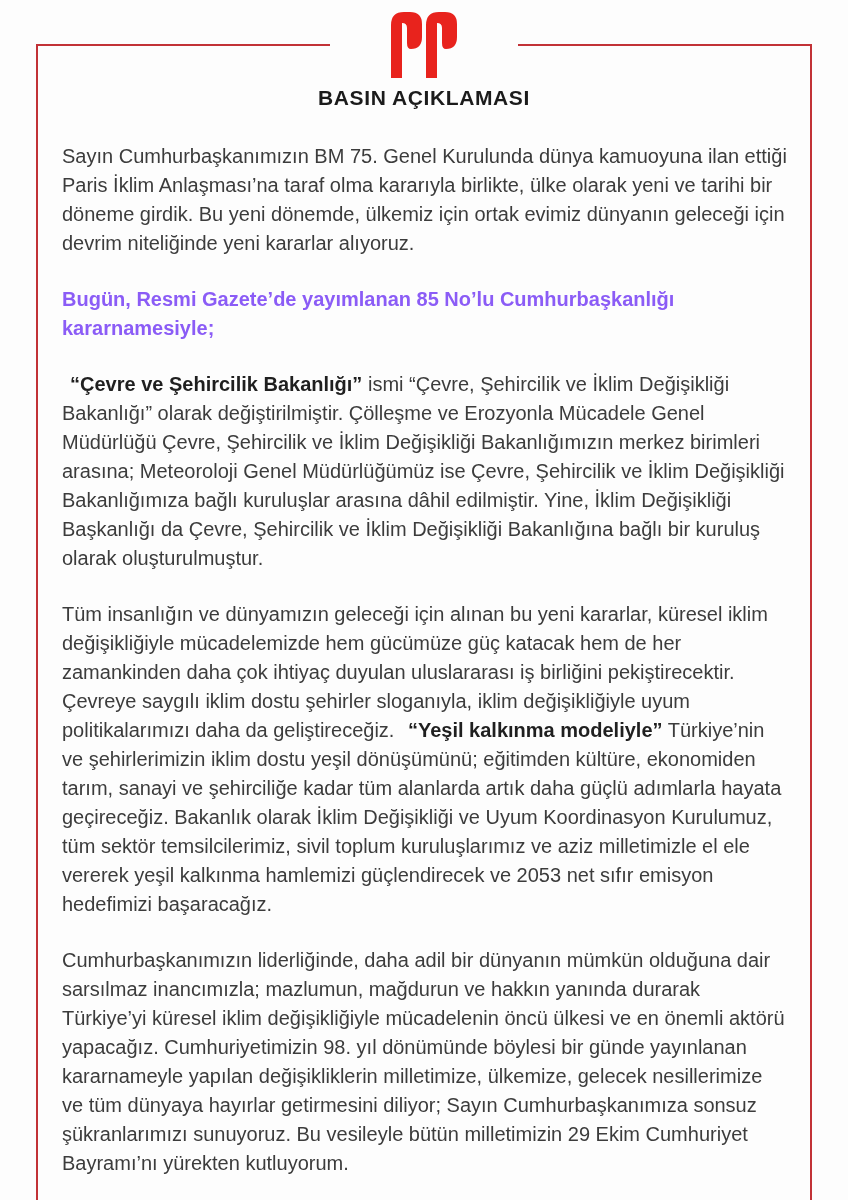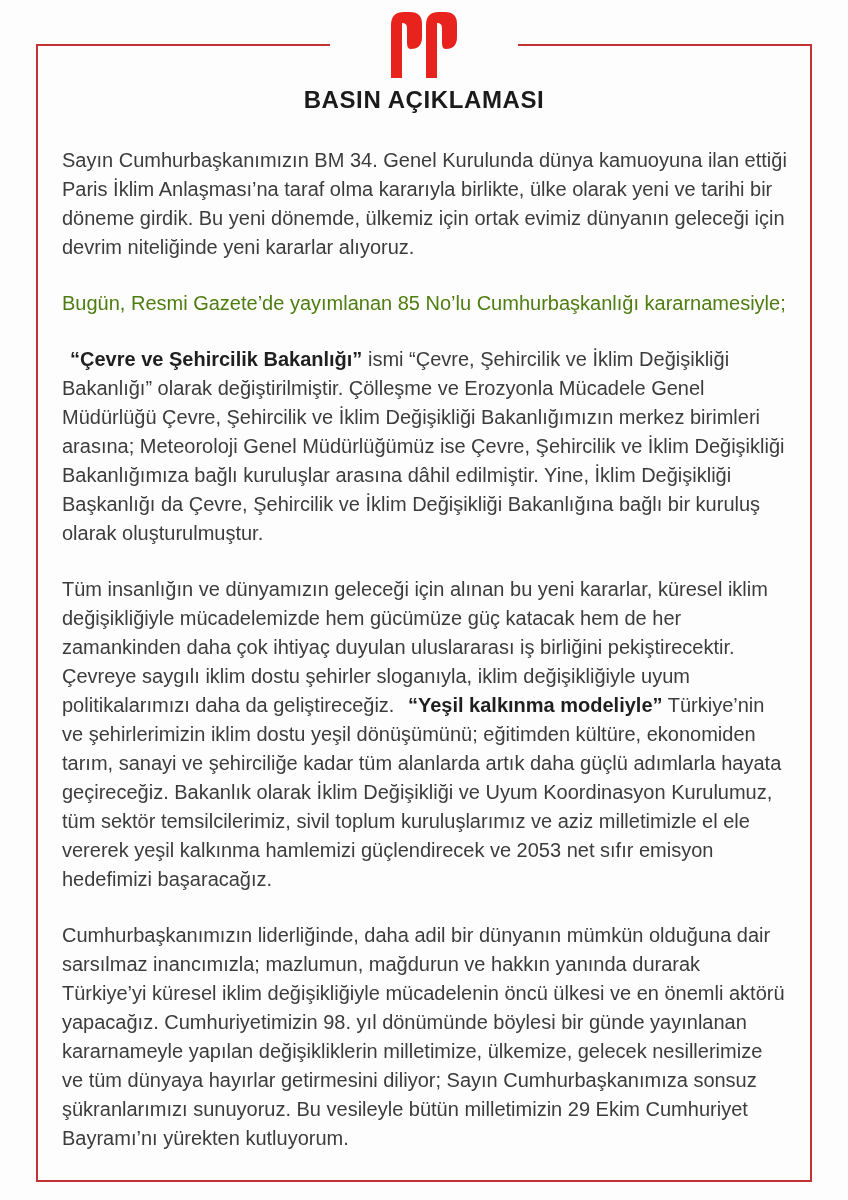--- a/index.html
+++ b/index.html
@@ -39,39 +39,39 @@
     position: absolute;
     top: -34px;
     left: 50%;
     transform: translateX(-50%);
     width: 66px;
     height: 66px;
   }
   .doc-title {
     margin: 40px 0 0 0;
     text-align: center;
-    font-size: 24px;
+    font-size: 21px;
     font-weight: 700;
     letter-spacing: 0.6px;
     color: #1b1b1b;
   }
   .content {
     padding: 0 22px 0 24px;
     margin-top: 32px;
   }
   .content p {
     margin: 0 0 27px 0;
     font-size: 20px;
     line-height: 29px;
     color: #3c3c3c;
     font-weight: 400;
   }
   .content p.bold-par {
-    color: #4d7c0f;
-    font-weight: 400;
+    color: #8b5cf6;
+    font-weight: 700;
   }
   .seg-bold {
     color: #1f1f1f;
     font-weight: 700;
     margin-left: 8px;
   }
 </style>
 </head>
 <body>
 
@@ -83,21 +83,21 @@
     <g fill="#e8231d">
       <path d="M0,66 L0,13 Q0,0 13,0 L19,0 Q31,0 31,12 L31,25 Q31,37 20,37 Q16,37 16,31 L16,16 Q16,11 11,11 L11,66 Z"></path>
       <path d="M35,66 L35,13 Q35,0 48,0 L54,0 Q66,0 66,12 L66,25 Q66,37 55,37 Q51,37 51,31 L51,16 Q51,11 46,11 L46,66 Z"></path>
     </g>
   </svg>
 
   <h1 class="doc-title">BASIN AÇIKLAMASI</h1>
 
   <div class="content">
 
-    <p>Sayın Cumhurbaşkanımızın BM 34. Genel Kurulunda dünya kamuoyuna ilan ettiği Paris İklim Anlaşması’na taraf olma kararıyla birlikte, ülke olarak yeni ve tarihi bir döneme girdik. Bu yeni dönemde, ülkemiz için ortak evimiz dünyanın geleceği için devrim niteliğinde yeni kararlar alıyoruz.</p>
+    <p>Sayın Cumhurbaşkanımızın BM 75. Genel Kurulunda dünya kamuoyuna ilan ettiği Paris İklim Anlaşması’na taraf olma kararıyla birlikte, ülke olarak yeni ve tarihi bir döneme girdik. Bu yeni dönemde, ülkemiz için ortak evimiz dünyanın geleceği için devrim niteliğinde yeni kararlar alıyoruz.</p>
 
     <p class="bold-par">Bugün, Resmi Gazete’de yayımlanan 85 No’lu Cumhurbaşkanlığı kararnamesiyle;</p>
 
     <p><span class="seg-bold">“Çevre ve Şehircilik Bakanlığı”</span><span> ismi “Çevre, Şehircilik ve İklim Değişikliği Bakanlığı” olarak değiştirilmiştir. Çölleşme ve Erozyonla Mücadele Genel Müdürlüğü Çevre, Şehircilik ve İklim Değişikliği Bakanlığımızın merkez birimleri arasına; Meteoroloji Genel Müdürlüğümüz ise Çevre, Şehircilik ve İklim Değişikliği Bakanlığımıza bağlı kuruluşlar arasına dâhil edilmiştir. Yine, İklim Değişikliği Başkanlığı da Çevre, Şehircilik ve İklim Değişikliği Bakanlığına bağlı bir kuruluş olarak oluşturulmuştur.</span></p>
 
     <p><span>Tüm insanlığın ve dünyamızın geleceği için alınan bu yeni kararlar, küresel iklim değişikliğiyle mücadelemizde hem gücümüze güç katacak hem de her zamankinden daha çok ihtiyaç duyulan uluslararası iş birliğini pekiştirecektir. Çevreye saygılı iklim dostu şehirler sloganıyla, iklim değişikliğiyle uyum politikalarımızı daha da geliştireceğiz. </span><span class="seg-bold">“Yeşil kalkınma modeliyle”</span><span> Türkiye’nin ve şehirlerimizin iklim dostu yeşil dönüşümünü; eğitimden kültüre, ekonomiden tarım, sanayi ve şehirciliğe kadar tüm alanlarda artık daha güçlü adımlarla hayata geçireceğiz. Bakanlık olarak İklim Değişikliği ve Uyum Koordinasyon Kurulumuz, tüm sektör temsilcilerimiz, sivil toplum kuruluşlarımız ve aziz milletimizle el ele vererek yeşil kalkınma hamlemizi güçlendirecek ve 2053 net sıfır emisyon hedefimizi başaracağız.</span></p>
 
     <p>Cumhurbaşkanımızın liderliğinde, daha adil bir dünyanın mümkün olduğuna dair sarsılmaz inancımızla; mazlumun, mağdurun ve hakkın yanında durarak Türkiye’yi küresel iklim değişikliğiyle mücadelenin öncü ülkesi ve en önemli aktörü yapacağız. Cumhuriyetimizin 98. yıl dönümünde böylesi bir günde yayınlanan kararnameyle yapılan değişikliklerin milletimize, ülkemize, gelecek nesillerimize ve tüm dünyaya hayırlar getirmesini diliyor; Sayın Cumhurbaşkanımıza sonsuz şükranlarımızı sunuyoruz. Bu vesileyle bütün milletimizin 29 Ekim Cumhuriyet Bayramı’nı yürekten kutluyorum.</p>
 
   </div>

